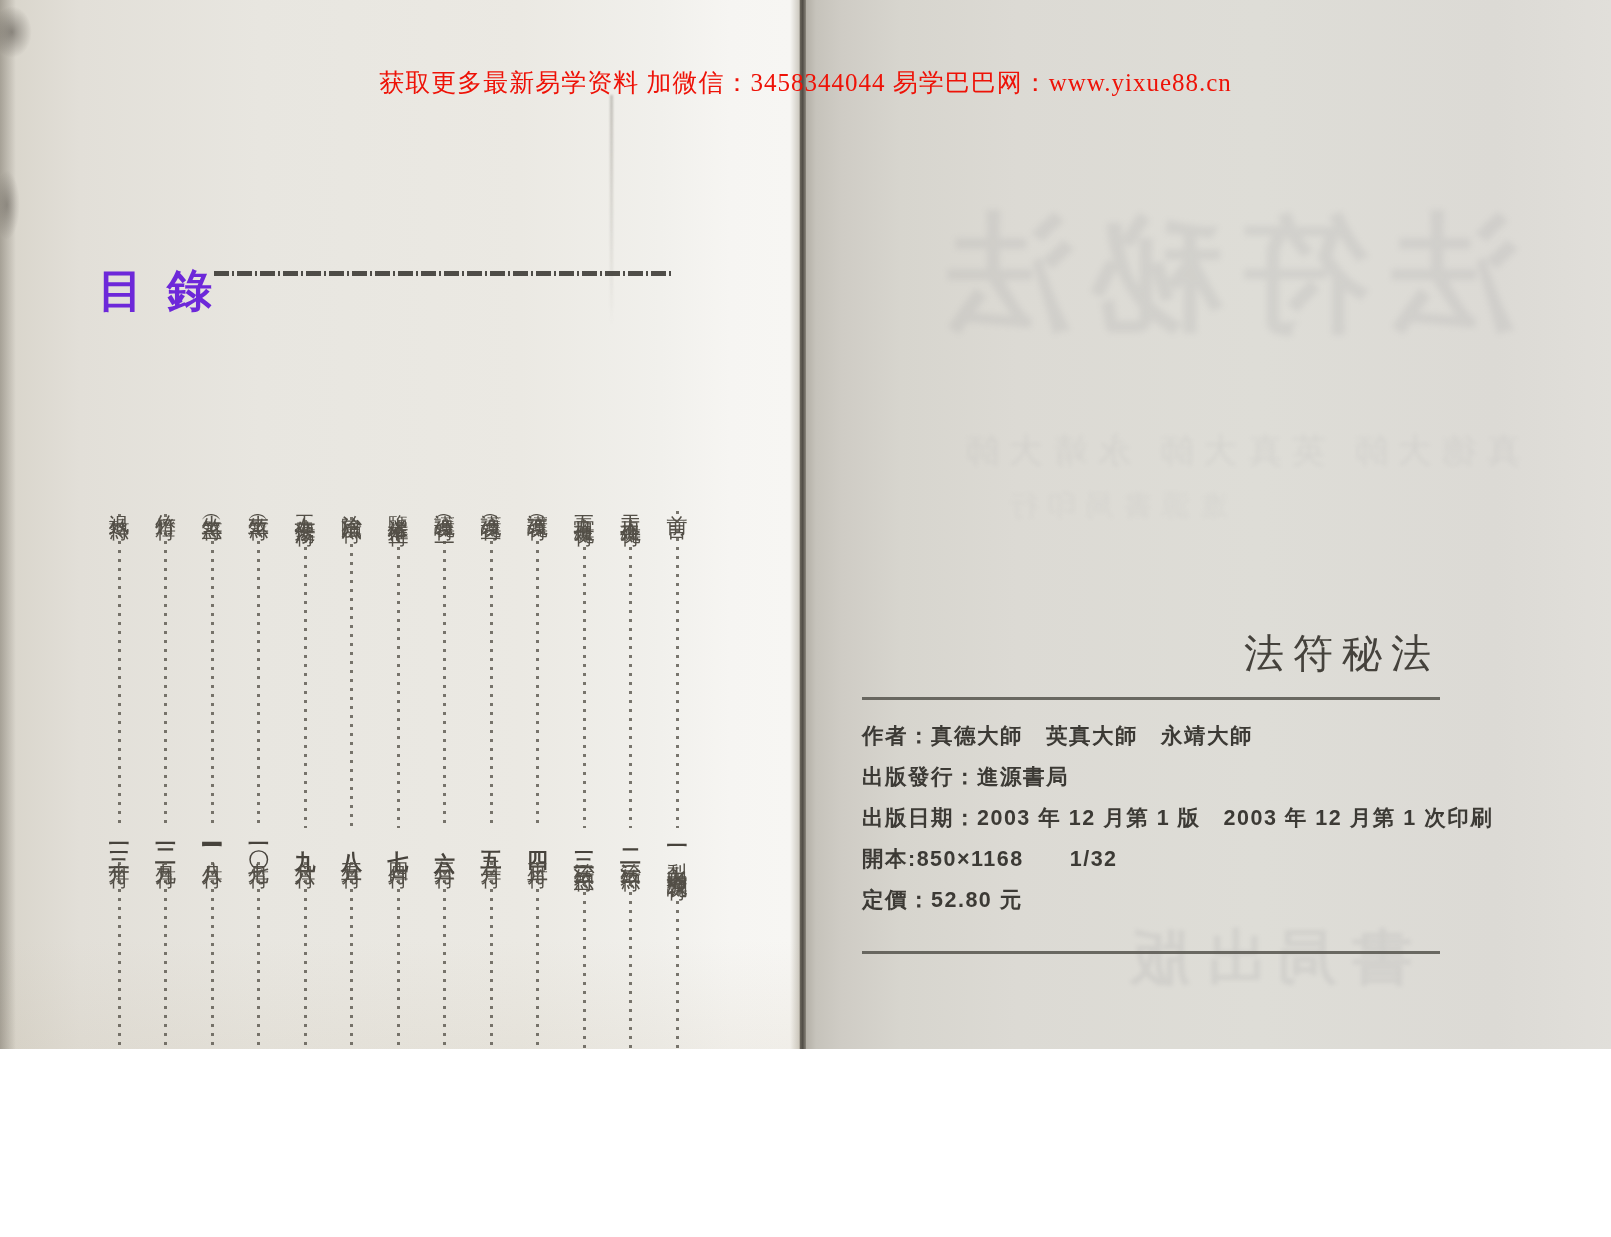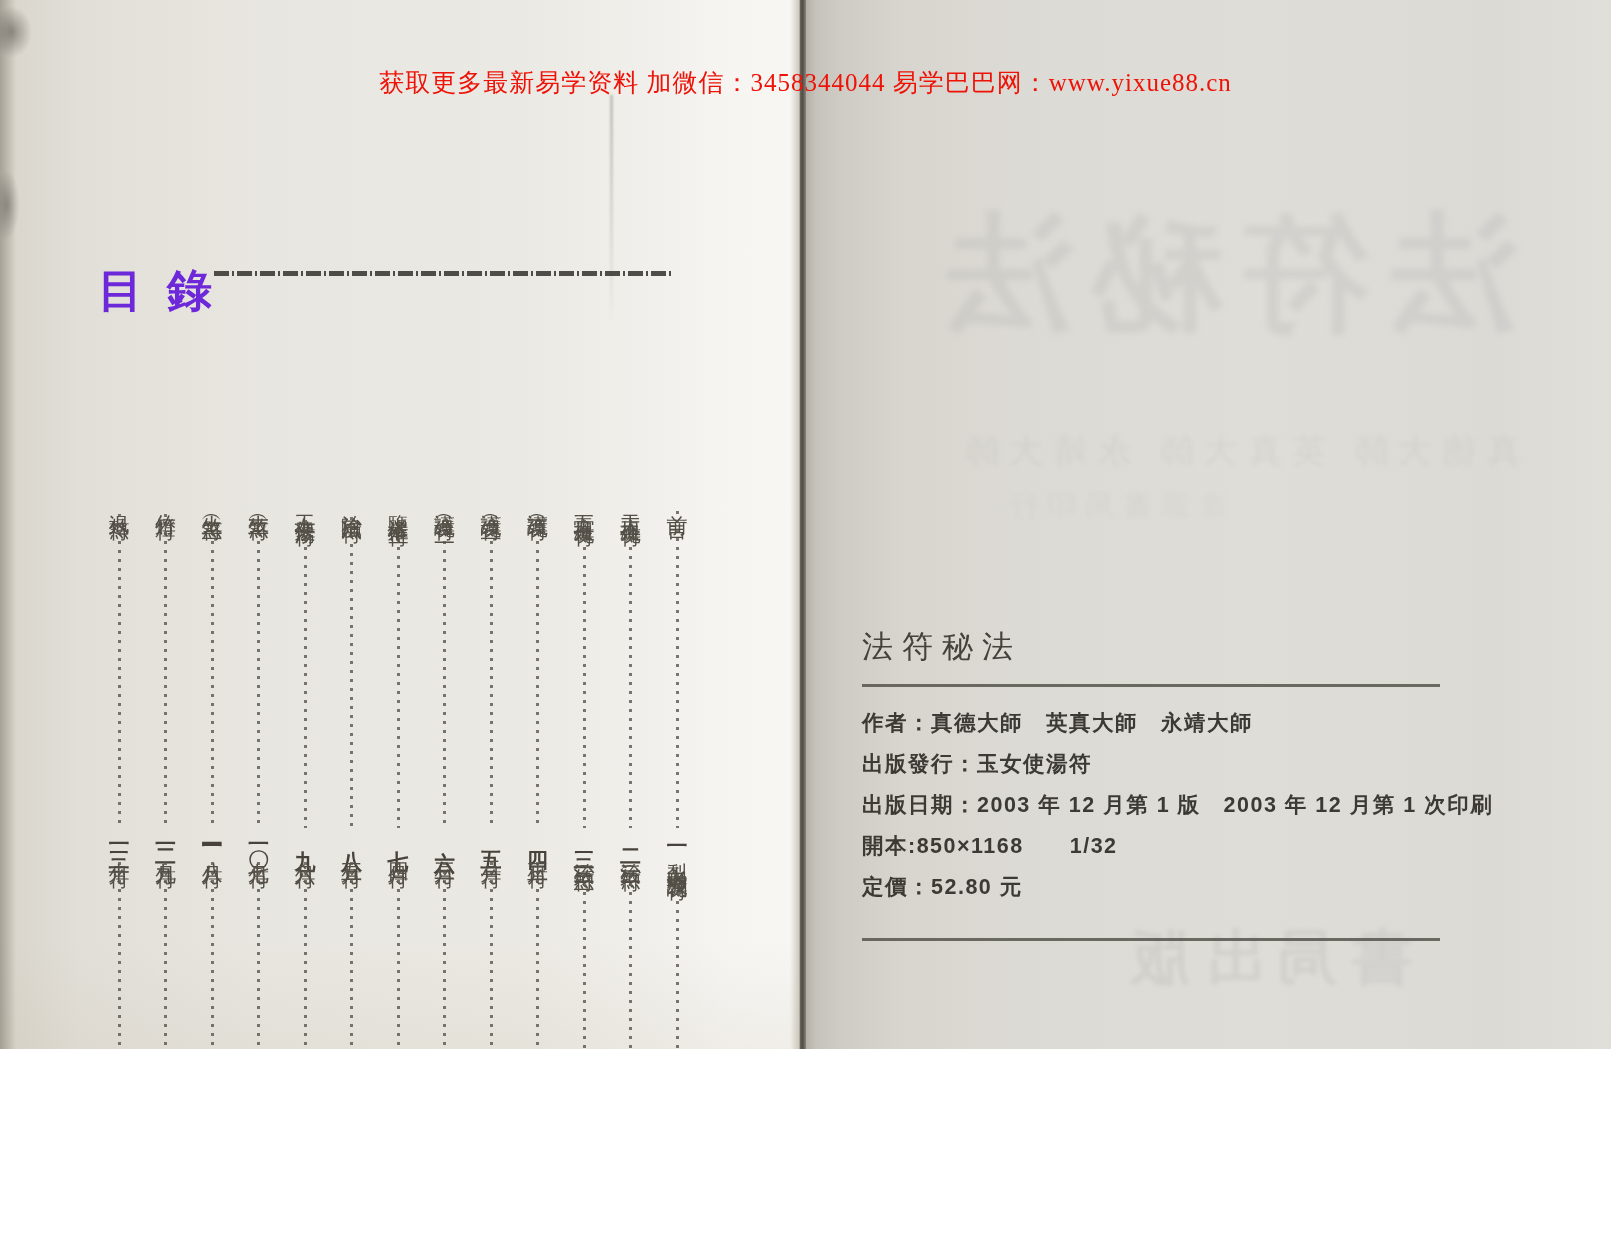--- a/index.html
+++ b/index.html
@@ -63,22 +63,22 @@
     white-space:nowrap;pointer-events:none;}
   .ghost-big{left:925px;top:188px;font-size:128px;font-weight:700;letter-spacing:20px;
     opacity:.13;filter:blur(3px);}
   .ghost-authors{left:955px;top:428px;font-size:34px;letter-spacing:10px;opacity:.10;filter:blur(2px);}
   .ghost-pub{left:1000px;top:486px;font-size:29px;letter-spacing:9px;opacity:.08;filter:blur(2px);}
   .ghost-stamp{left:1115px;top:918px;font-size:60px;font-weight:700;letter-spacing:14px;
     opacity:.13;filter:blur(2px);}
 
   
   .colophon{position:absolute;left:862px;top:626px;width:578px;}
-  .colophon-title{font-size:31px;letter-spacing:9px;color:#45423c;font-weight:500;
-    font-family:"Liberation Serif", serif;}
+  .colophon-title{font-size:40px;letter-spacing:9px;color:#45423c;font-weight:500;
+    font-family:"Liberation Serif", serif;text-align:right;}
   .colophon-rule{height:3px;background:#55534c;opacity:.85;margin-top:16px;}
   .colophon-rule.bottom{margin-top:30px;}
   .colophon-lines{margin-top:16px;}
   .colophon-line{height:41px;line-height:41px;font-size:21.5px;color:#3c3a35;font-weight:600;
     font-family:"Liberation Sans", sans-serif;letter-spacing:1.5px;white-space:nowrap;}
   .colophon-note{margin-top:12px;font-size:21.5px;color:#393732;font-weight:700;
     font-family:"Liberation Sans", sans-serif;letter-spacing:1px;}
 </style>
 </head>
 <body>
@@ -247,21 +247,21 @@
   <div class="ghost ghost-big">法符秘法</div>
   <div class="ghost ghost-authors">真德大師 英真大師 永靖大師</div>
   <div class="ghost ghost-pub">進源書局印行</div>
   <div class="ghost ghost-stamp">書局出版</div>
 
   <div class="colophon">
     <div class="colophon-title">法符秘法</div>
     <div class="colophon-rule"></div>
     <div class="colophon-lines">
         <div class="colophon-line">作者：真德大師　英真大師　永靖大師</div>
-        <div class="colophon-line">出版發行：玉女使湯符</div>
+        <div class="colophon-line">出版發行：進源書局</div>
         <div class="colophon-line">出版日期：2003 年 12 月第 1 版　2003 年 12 月第 1 次印刷</div>
         <div class="colophon-line">開本:850×1168　　1/32</div>
         <div class="colophon-line">定價：52.80 元</div>
       </div>
     <div class="colophon-rule bottom"></div>
   </div>
 
 </div>
 
 </body></html>

